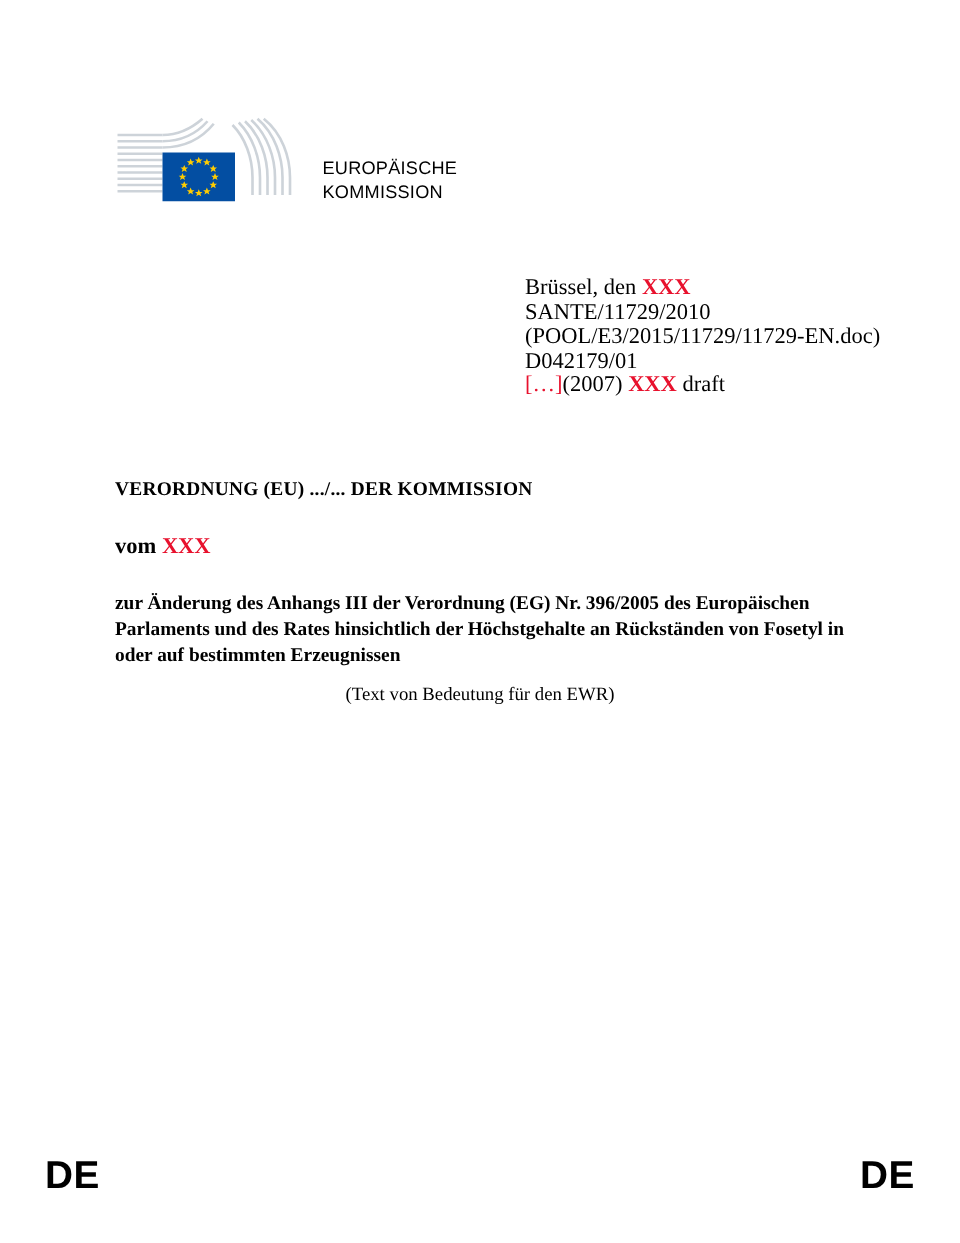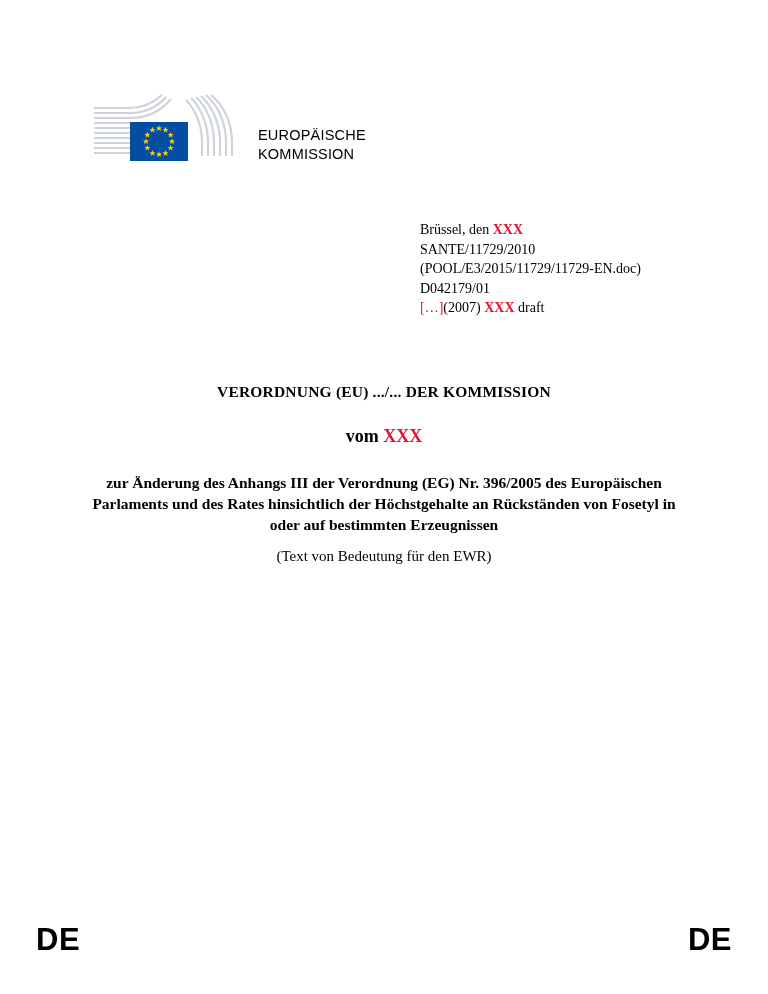--- a/index.html
+++ b/index.html
@@ -53,35 +53,35 @@
     color: #000000;
     white-space: pre;
   }
 
   
   .refblock {
     position: absolute;
     left: 420px;
     top: 220px;
     font-family: "Liberation Serif", serif;
-    font-size: 14px;
+    font-size: 18px;
     line-height: 19.5px;
     white-space: nowrap;
   }
   .refblock div { min-height: 19.5px; }
   .red { color: #e8112d; }
   .red-strong { color: #e8112d; font-weight: bold; }
 
   
   .title-block {
     position: absolute;
     left: 92px;
     top: 382px;
     width: 584px;
-    text-align: center;
+    text-align: left;
     font-weight: bold;
   }
 
   .doc-title {
     font-size: 15.5px;
     line-height: 20px;
     letter-spacing: 0.2px;
   }
 
   .doc-date {

